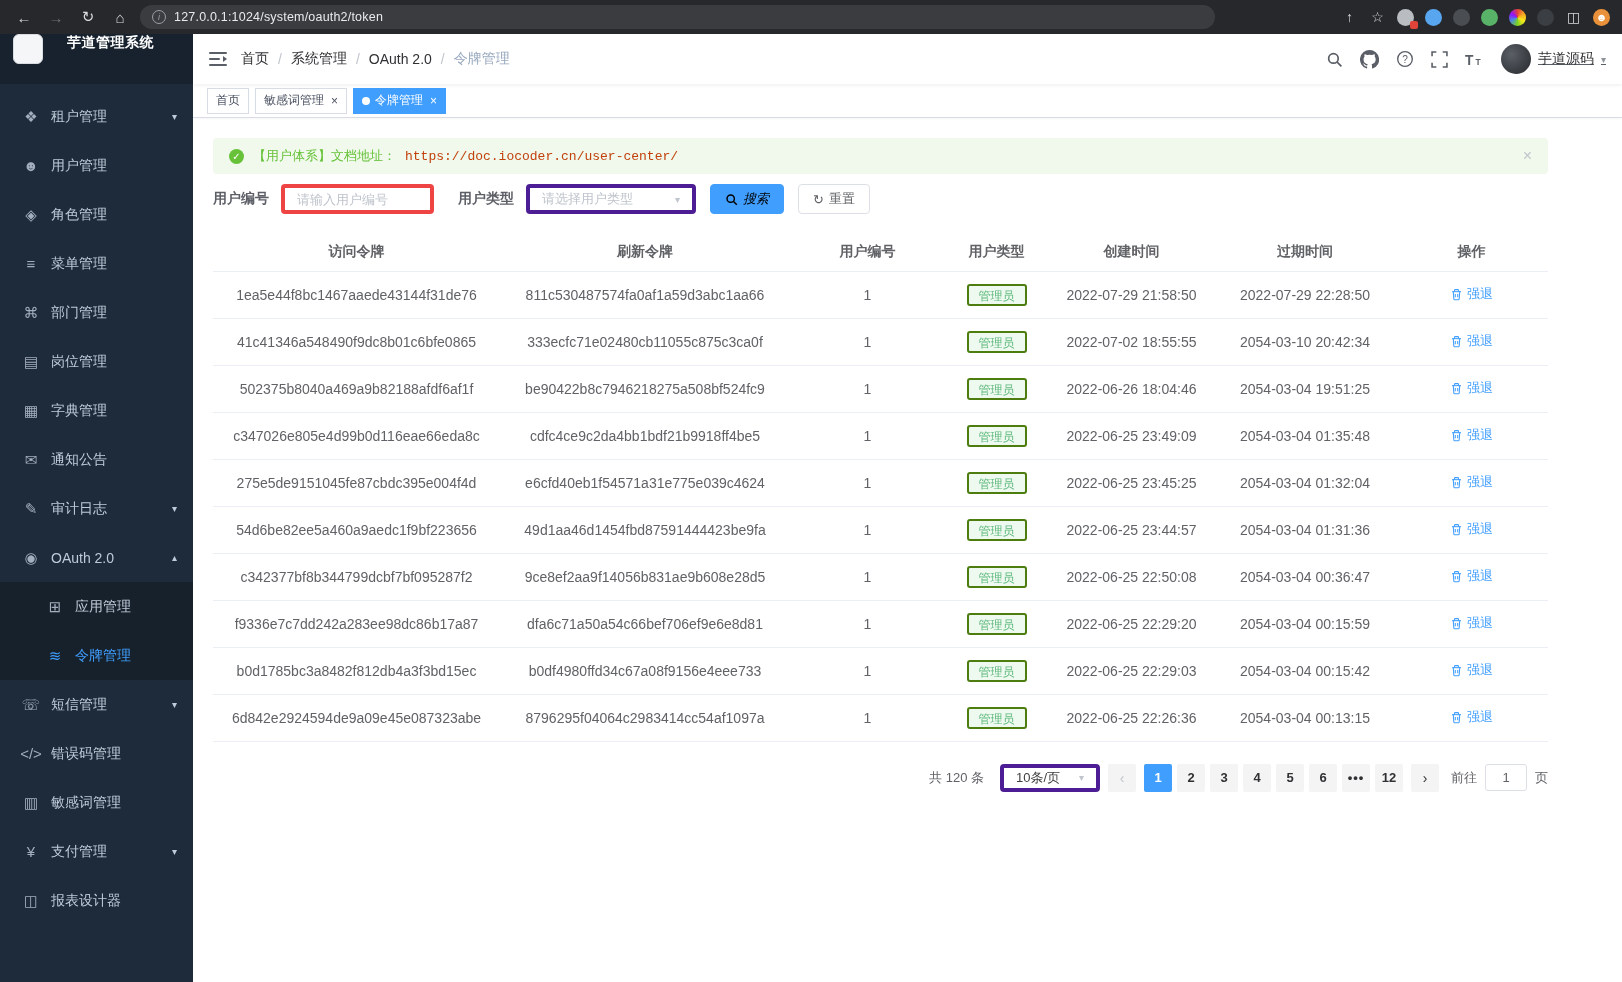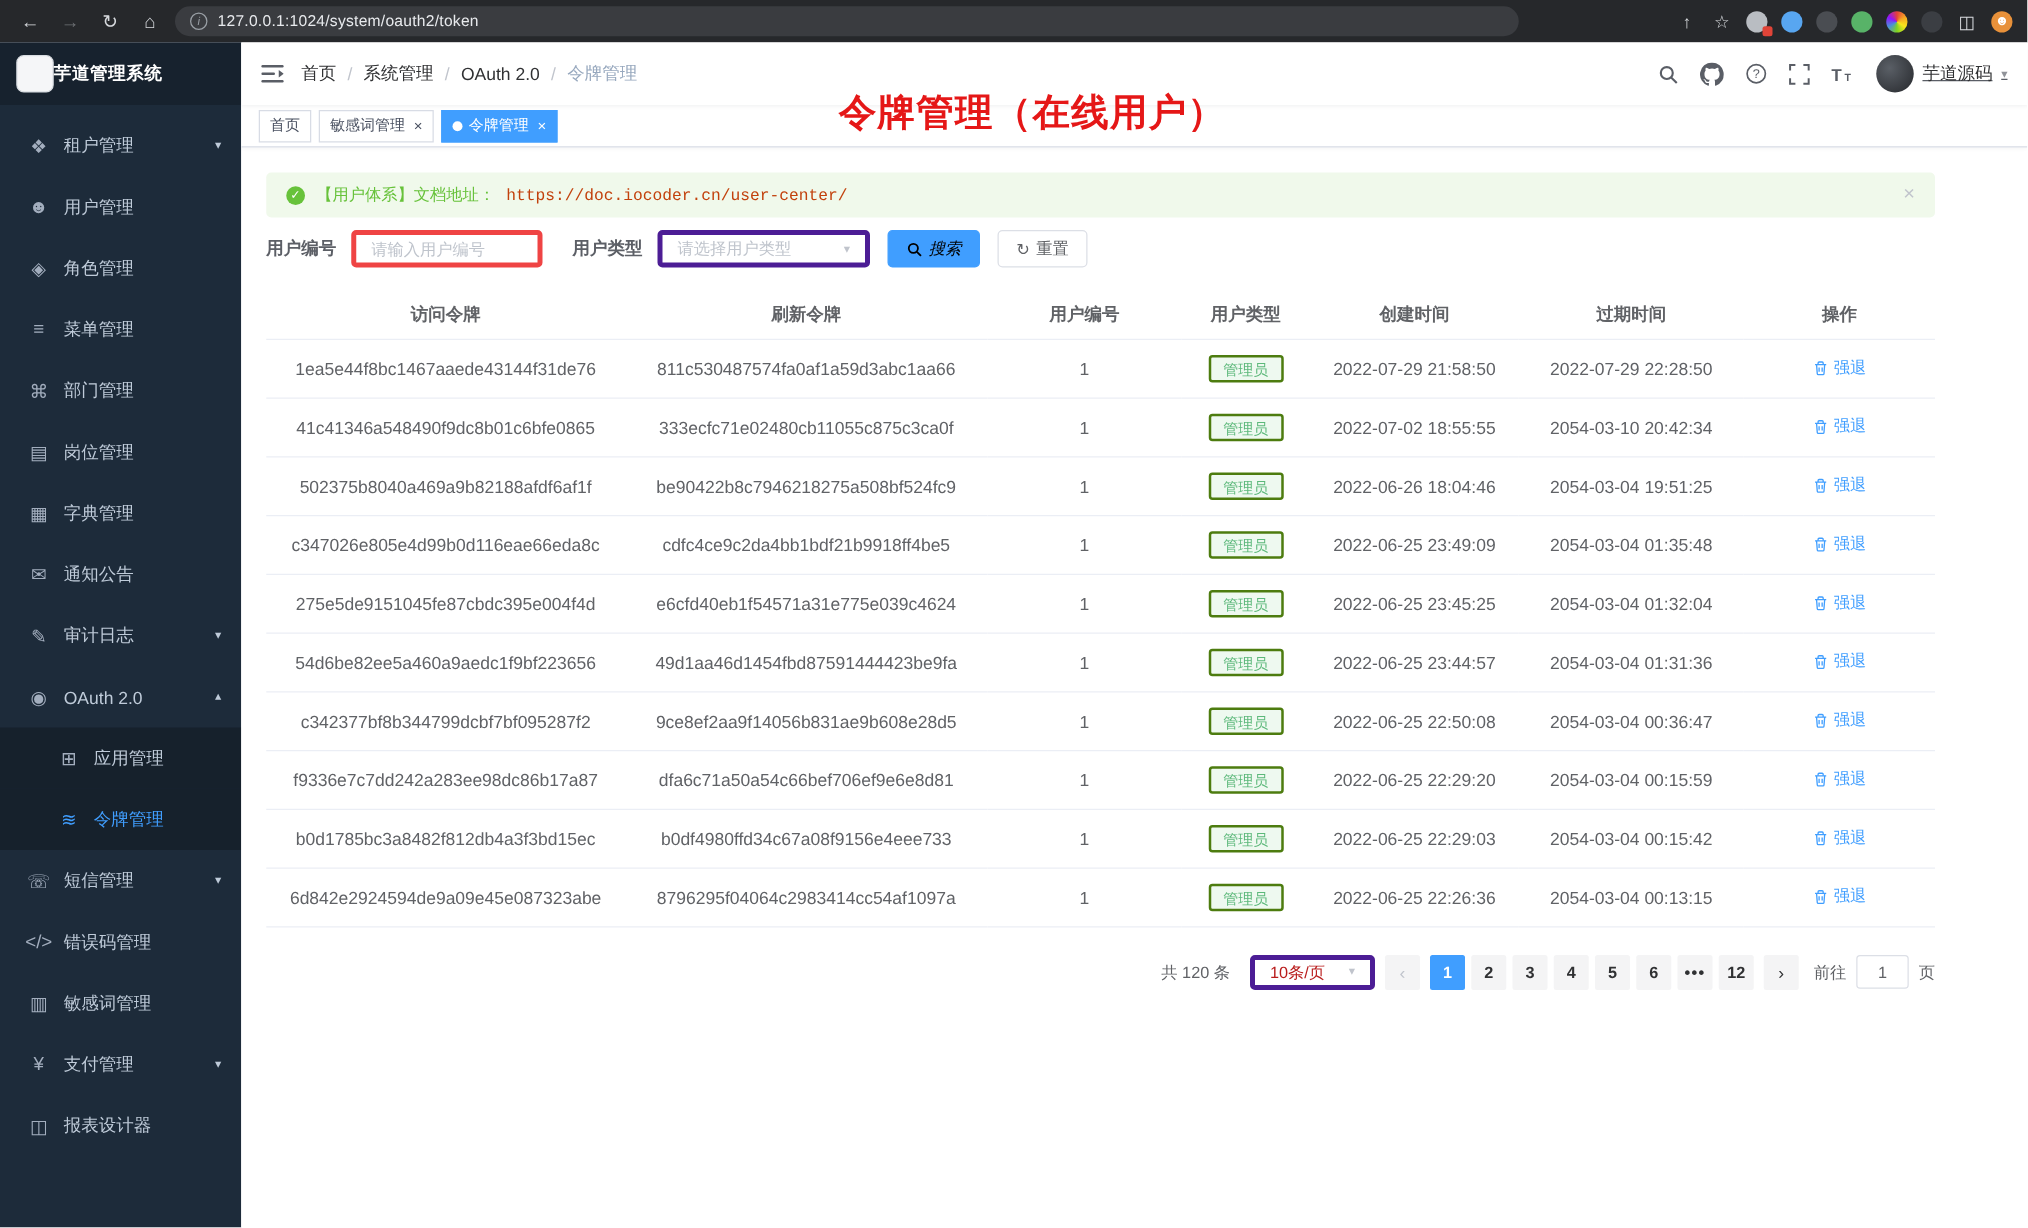--- a/index.html
+++ b/index.html
@@ -15,21 +15,21 @@
   .url-text { color:#e8eaed; font-size:12.5px; letter-spacing:.2px; }
   .b-actions { margin-left:auto; display:flex; align-items:center; gap:11px; }
   .b-icon { position:relative; min-width:17px; height:17px; display:flex; align-items:center; justify-content:center; color:#d6d9dd; font-size:14px; cursor:pointer; }
   .b-icon.dot { width:17px; height:17px; border-radius:50%; color:#fff; font-size:11px; }
   .b-icon.colorful { width:17px; height:17px; border-radius:50%; background:conic-gradient(#e4403a,#f5a623,#f8e71c,#7ed321,#4a90d9,#9013fe,#e4403a); }
   .b-badge { position:absolute; bottom:-3px; right:-4px; min-width:8px; height:8px; background:#e04438; border-radius:2px; font-size:7px; color:#fff; font-style:normal; line-height:8px; padding:0 1px; }
 
   
   .app { display:flex; height:948px; }
   .sidebar { width:193px; flex-shrink:0; background:#1d2b3a; overflow:hidden; }
-  .logo { height:50px; background:#17222e; display:flex; align-items:center; padding:0 13px; gap:0; }
+  .logo { height:50px; background:#17222e; display:flex; align-items:flex-start; padding:0 13px; gap:24px; }
   .logo-img { width:30px; height:30px; border-radius:6px; background:#f5f6f8; border:1px solid #d9dde2; flex-shrink:0; }
   .logo-title { color:#fff; font-size:14px; font-weight:700; letter-spacing:.5px; }
   .menu { padding-top:8px; }
   .menu-item { height:49px; display:flex; align-items:center; padding:0 16px 0 20px; color:#bfcbd9; font-size:14px; cursor:pointer; }
   .menu-item.sub { background:#16212c; padding-left:44px; }
   .menu-item.active { color:#409eff; }
   .menu-item.active .mi-icon { color:#409eff; }
   .mi-icon { width:22px; margin-right:9px; font-size:15px; color:#a3aeбе; color:#a3aebe; text-align:center; flex-shrink:0; }
   .mi-label { flex:1; white-space:nowrap; }
   .mi-arrow { font-size:10px; color:#bfcbd9; }
@@ -212,21 +212,20 @@
             <span class="mi-arrow">▾</span>
           </div>
           <div class="menu-item">
             <span class="mi-icon">◫</span>
             <span class="mi-label">报表设计器</span>
           </div>
         </nav>
     </aside>
 
     <main class="main">
-      <div class="annotation">令牌管理（在线用户）</div>
 
       <header class="navbar">
         <span class="hamburger">
           <svg width="18" height="16" viewBox="0 0 18 16" fill="currentColor">
               <rect y="1" width="18" height="2" rx="1"></rect>
               <rect y="7" width="11" height="2" rx="1"></rect>
               <rect y="13" width="18" height="2" rx="1"></rect>
               <path d="M14 5l4 3-4 3z"></path>
             </svg>
         </span>
@@ -527,21 +526,21 @@
                       </span>
                       <span>强退</span>
                     </span></td>
                 </tr>
               </tbody>
           </table>
 
           <div class="pagination">
             <span class="pg-total">共 120 条</span>
             <div class="select pg-size">
-              <span style="color:#b91c1c">10条/页</span>
+              <span style="color:#404040">10条/页</span>
               <span class="sel-caret">▾</span>
             </div>
             <button class="pg-btn prev">‹</button>
             <div class="pg-pages">
                 <span class="pg-page active">1</span>
                 <span class="pg-page">2</span>
                 <span class="pg-page">3</span>
                 <span class="pg-page">4</span>
                 <span class="pg-page">5</span>
                 <span class="pg-page">6</span>

